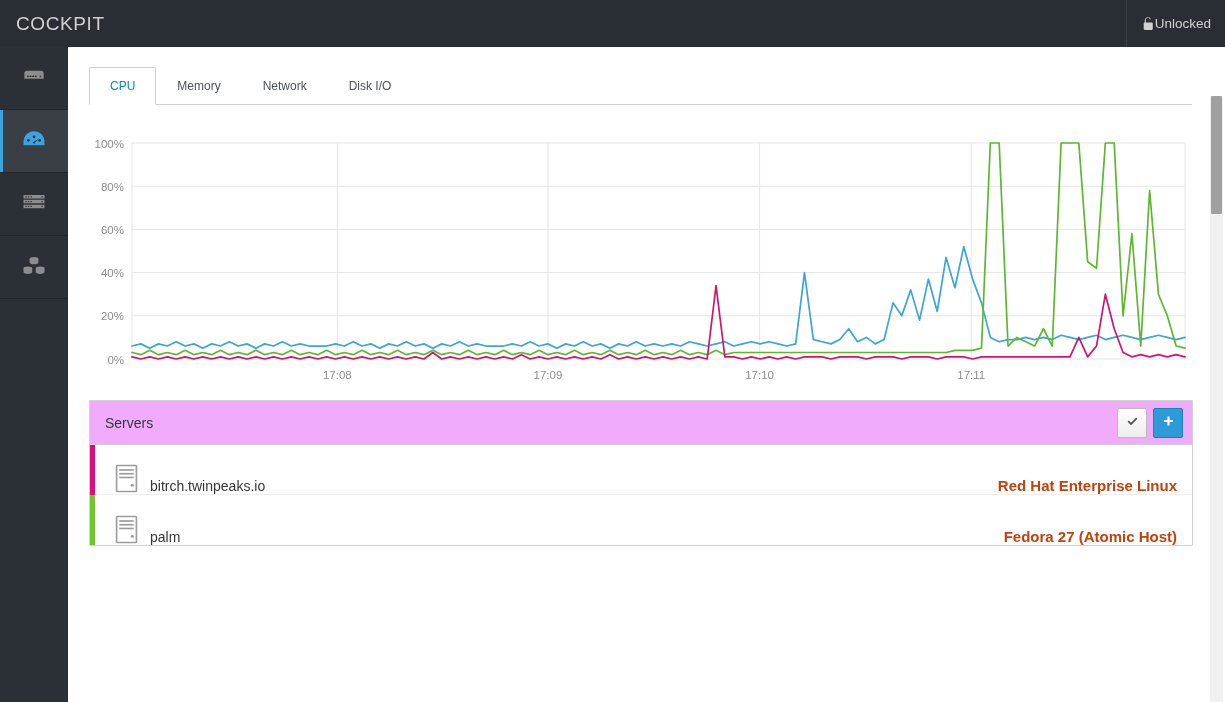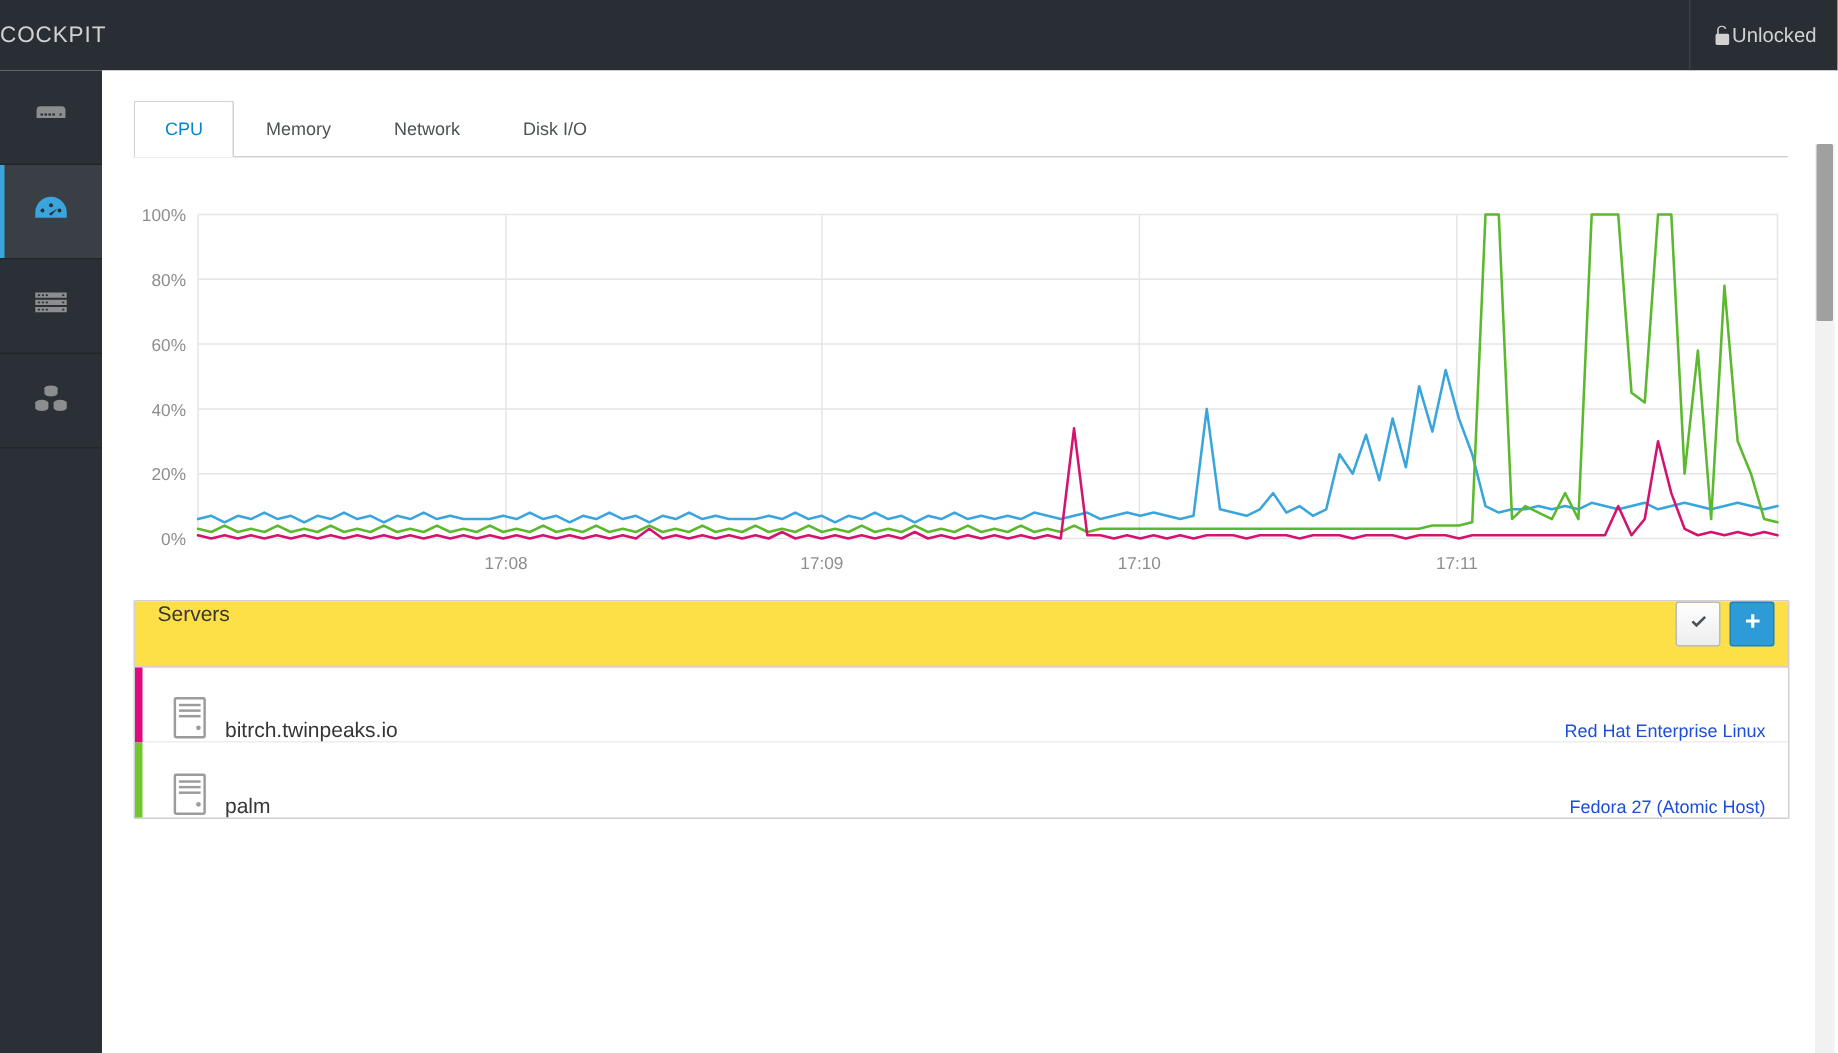--- a/index.html
+++ b/index.html
@@ -12,23 +12,23 @@
 
   
   #topbar {
     position: absolute; top: 0; left: 0;
     width: 1225px; height: 47px;
     background: #292e34;
     display: flex; align-items: center;
   }
   #brand {
     color: #d1d1d1;
-    font-size: 15px;
+    font-size: 19px;
     letter-spacing: .6px;
-    padding-left: 0;
+    padding-left: 16px;
     width: 68px; flex: none;
     white-space: nowrap;
   }
   #topbar-spacer { flex: 1 1 auto; }
   .tb-item {
     height: 47px;
     display: flex; align-items: center; gap: 0;
     padding: 0 15px;
     color: #d1d1d1;
     font-size: 13.5px;
@@ -105,23 +105,23 @@
 
   
   #servers-panel {
     border: 1px solid #d1d1d1;
     border-radius: 1px;
     background: #fff;
     width: 1104px;
   }
   #panel-head {
     height: 44px;
-    background: #fde047;
+    background: #f0abfc;
     border-bottom: 1px solid #d1d1d1;
-    display: flex; align-items: flex-start;
+    display: flex; align-items: center;
     padding: 0 9px 0 15px;
     position: relative;
   }
   #panel-title { font-size: 14px; color: #363636; }
   #panel-actions { margin-left: auto; display: flex; gap: 6px; }
   .btn {
     width: 30px; height: 30px;
     display: flex; align-items: center; justify-content: center;
     border-radius: 2px;
     border: 1px solid #bbb;
@@ -144,21 +144,21 @@
     padding-left: 21px;
   }
   .srv-row:last-child { border-bottom: none; }
   .srv-bar {
     position: absolute; left: 0; top: 0;
     width: 5px; height: 50px;
   }
   .srv-icon { width: 31px; height: 31px; color: #9c9c9c; flex: none; margin-right: 8px; }
   .srv-icon svg { width: 100%; height: 100%; fill: currentColor; }
   .srv-name { font-size: 14px; color: #363636; }
-  .srv-os { margin-left: auto; font-size: 12px; color: #1d4ed8; padding-right: 15px; }
+  .srv-os { margin-left: auto; font-size: 15px; color: #c2410c; padding-right: 15px; font-weight: bold; }
 
   
   #scrollbar {
     position: absolute; right: 2px; top: 49px;
     width: 13px; height: 651px;
     background: #f1f1f1;
   }
   #scrollthumb {
     position: absolute; top: 0; left: 1px;
     width: 11px; height: 118px;

